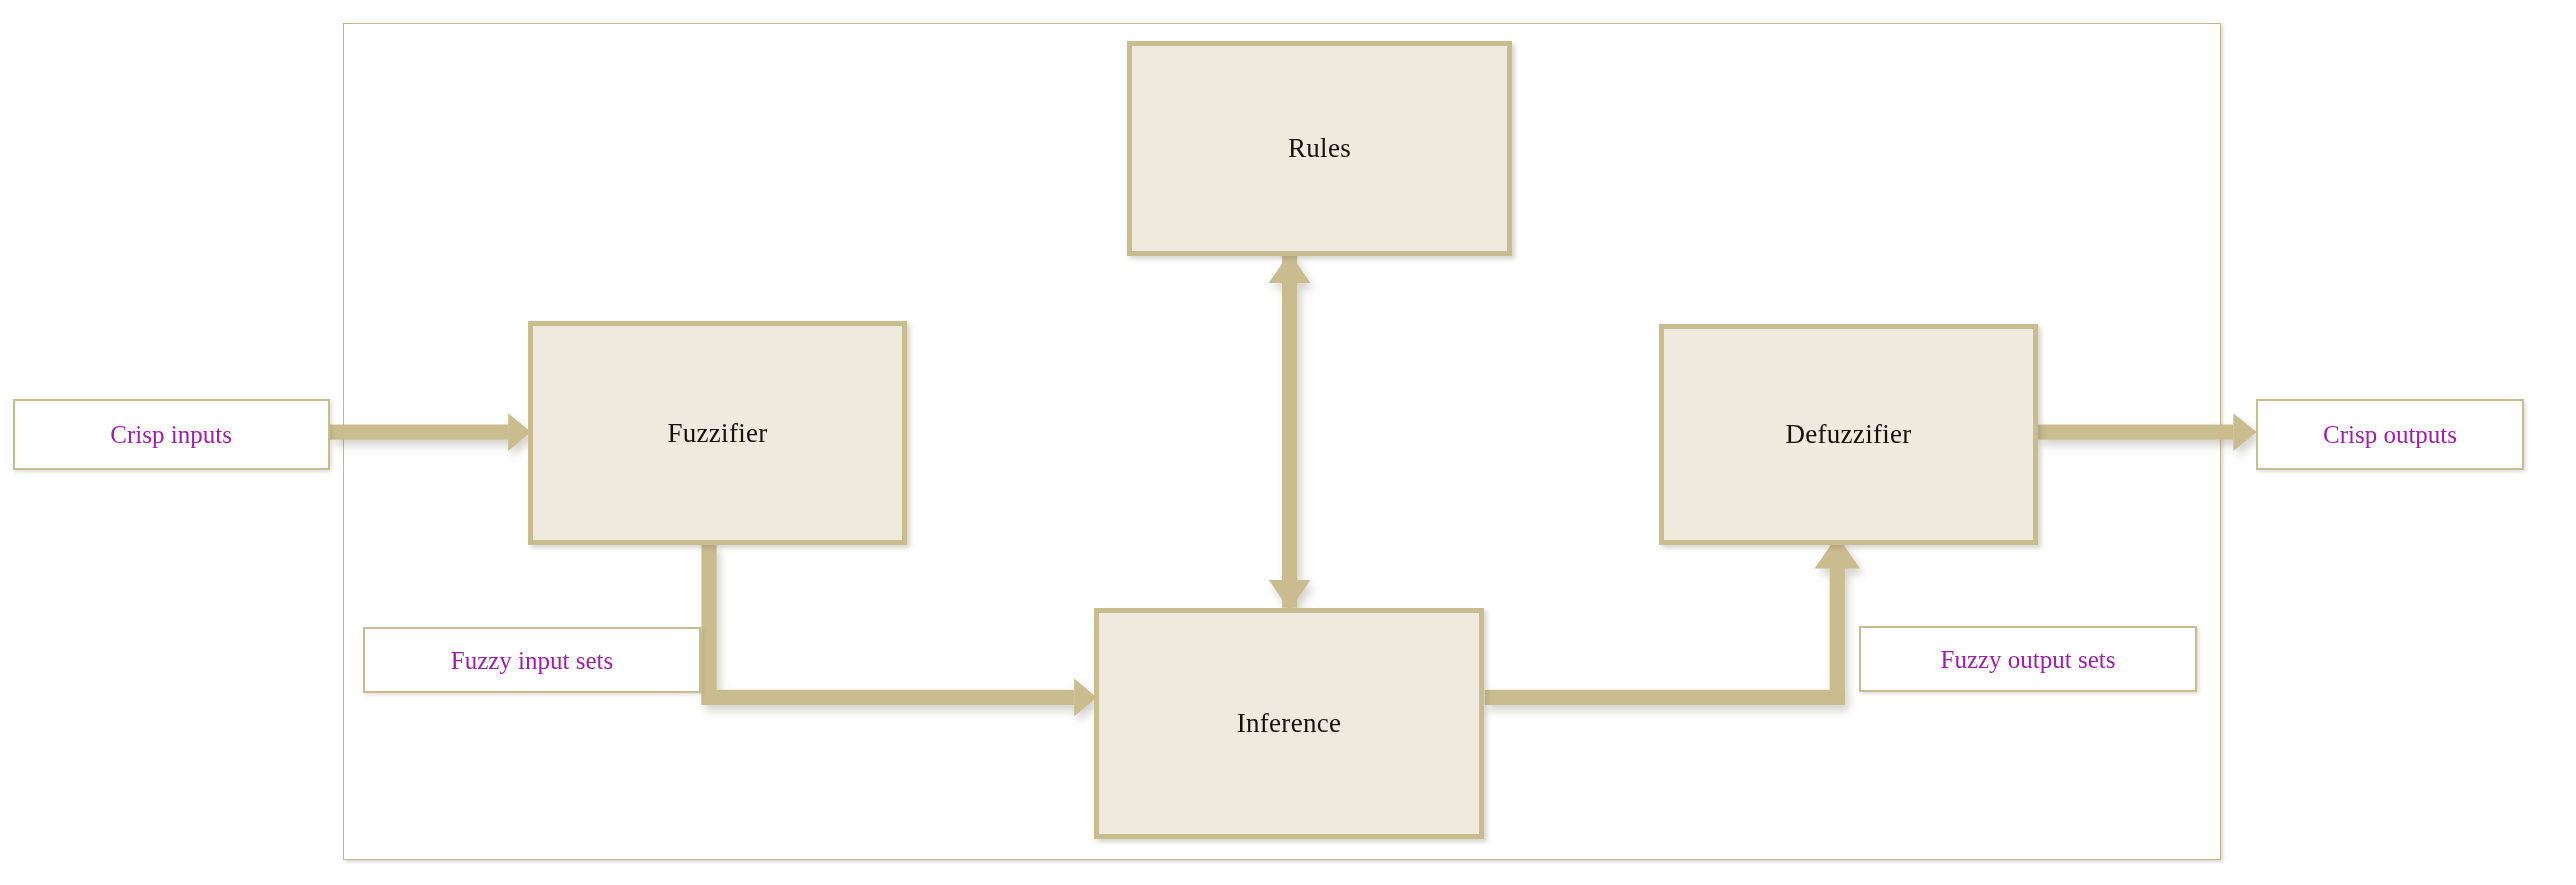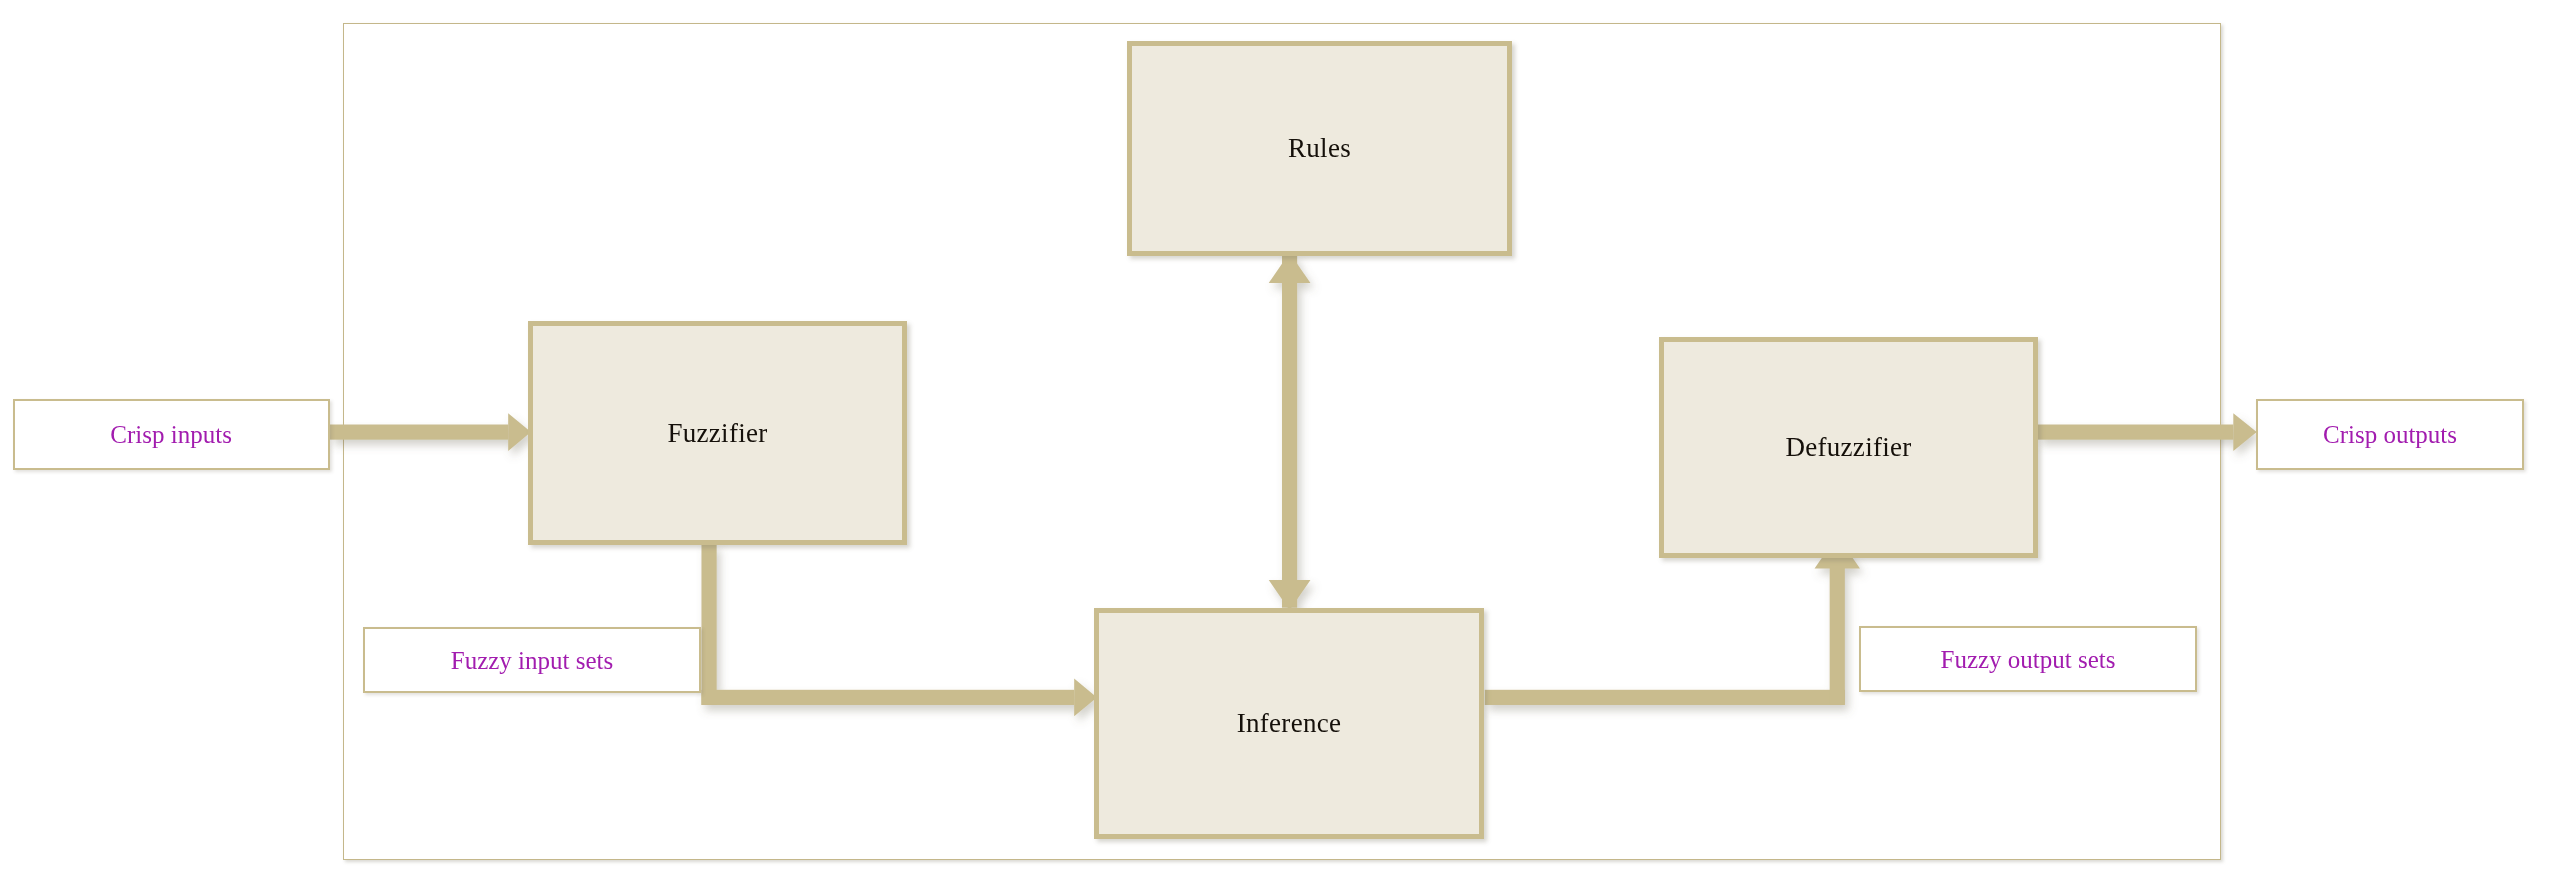--- a/index.html
+++ b/index.html
@@ -128,21 +128,21 @@
   </div>
 
   <div class="block" style="left:1099px; top:41px; width:385px; height:215px; z-index:5;margin-left:28px;">
     <span class="block-label">Rules</span>
   </div>
 
   <div class="block" style="left:1094px; top:608px; width:390px; height:231px; z-index:5;">
     <span class="block-label">Inference</span>
   </div>
 
-  <div class="block" style="left:1659px; top:324px; width:379px; height:221px; z-index:5;margin-top:13px;">
+  <div class="block" style="left:1659px; top:324px; width:379px; height:221px; z-index:5;">
     <span class="block-label">Defuzzifier</span>
   </div>
 
   <div class="plain-box" style="left:12.6px; top:399px; width:317px; height:71px;">
     <span class="plain-label">Crisp inputs</span>
   </div>
 
   <div class="plain-box" style="left:2256px; top:399px; width:268px; height:71px;">
     <span class="plain-label">Crisp outputs</span>
   </div>

